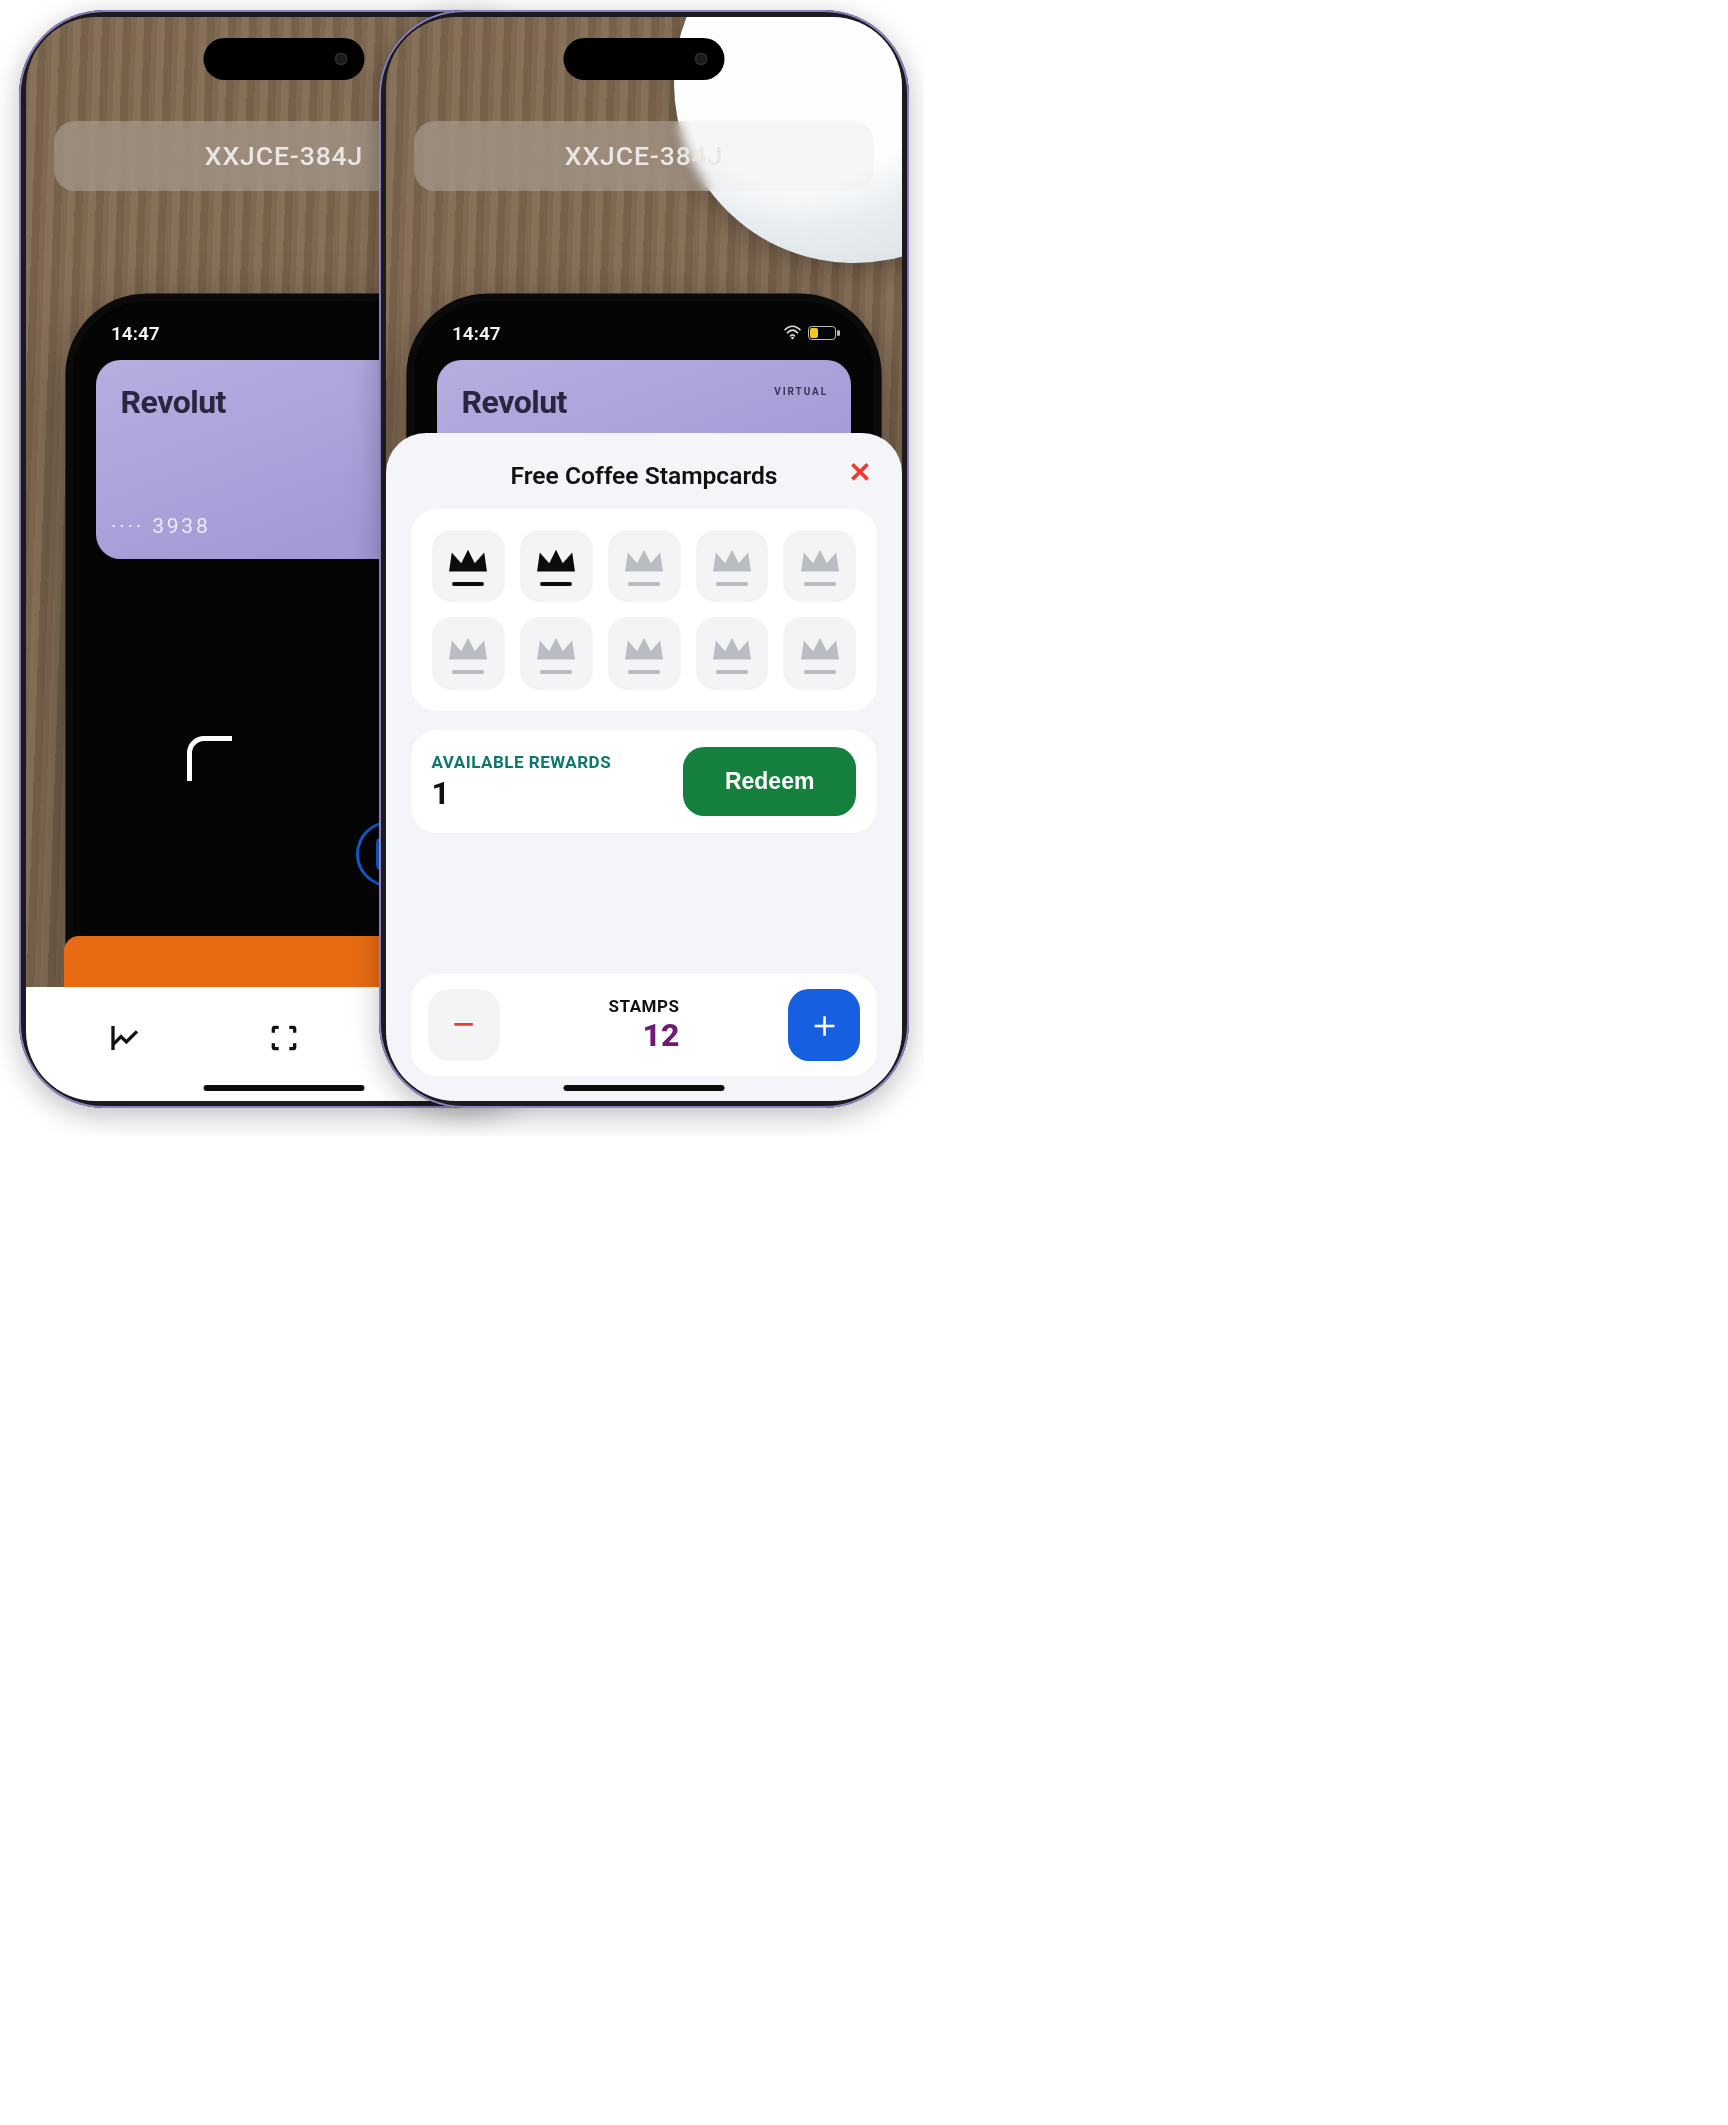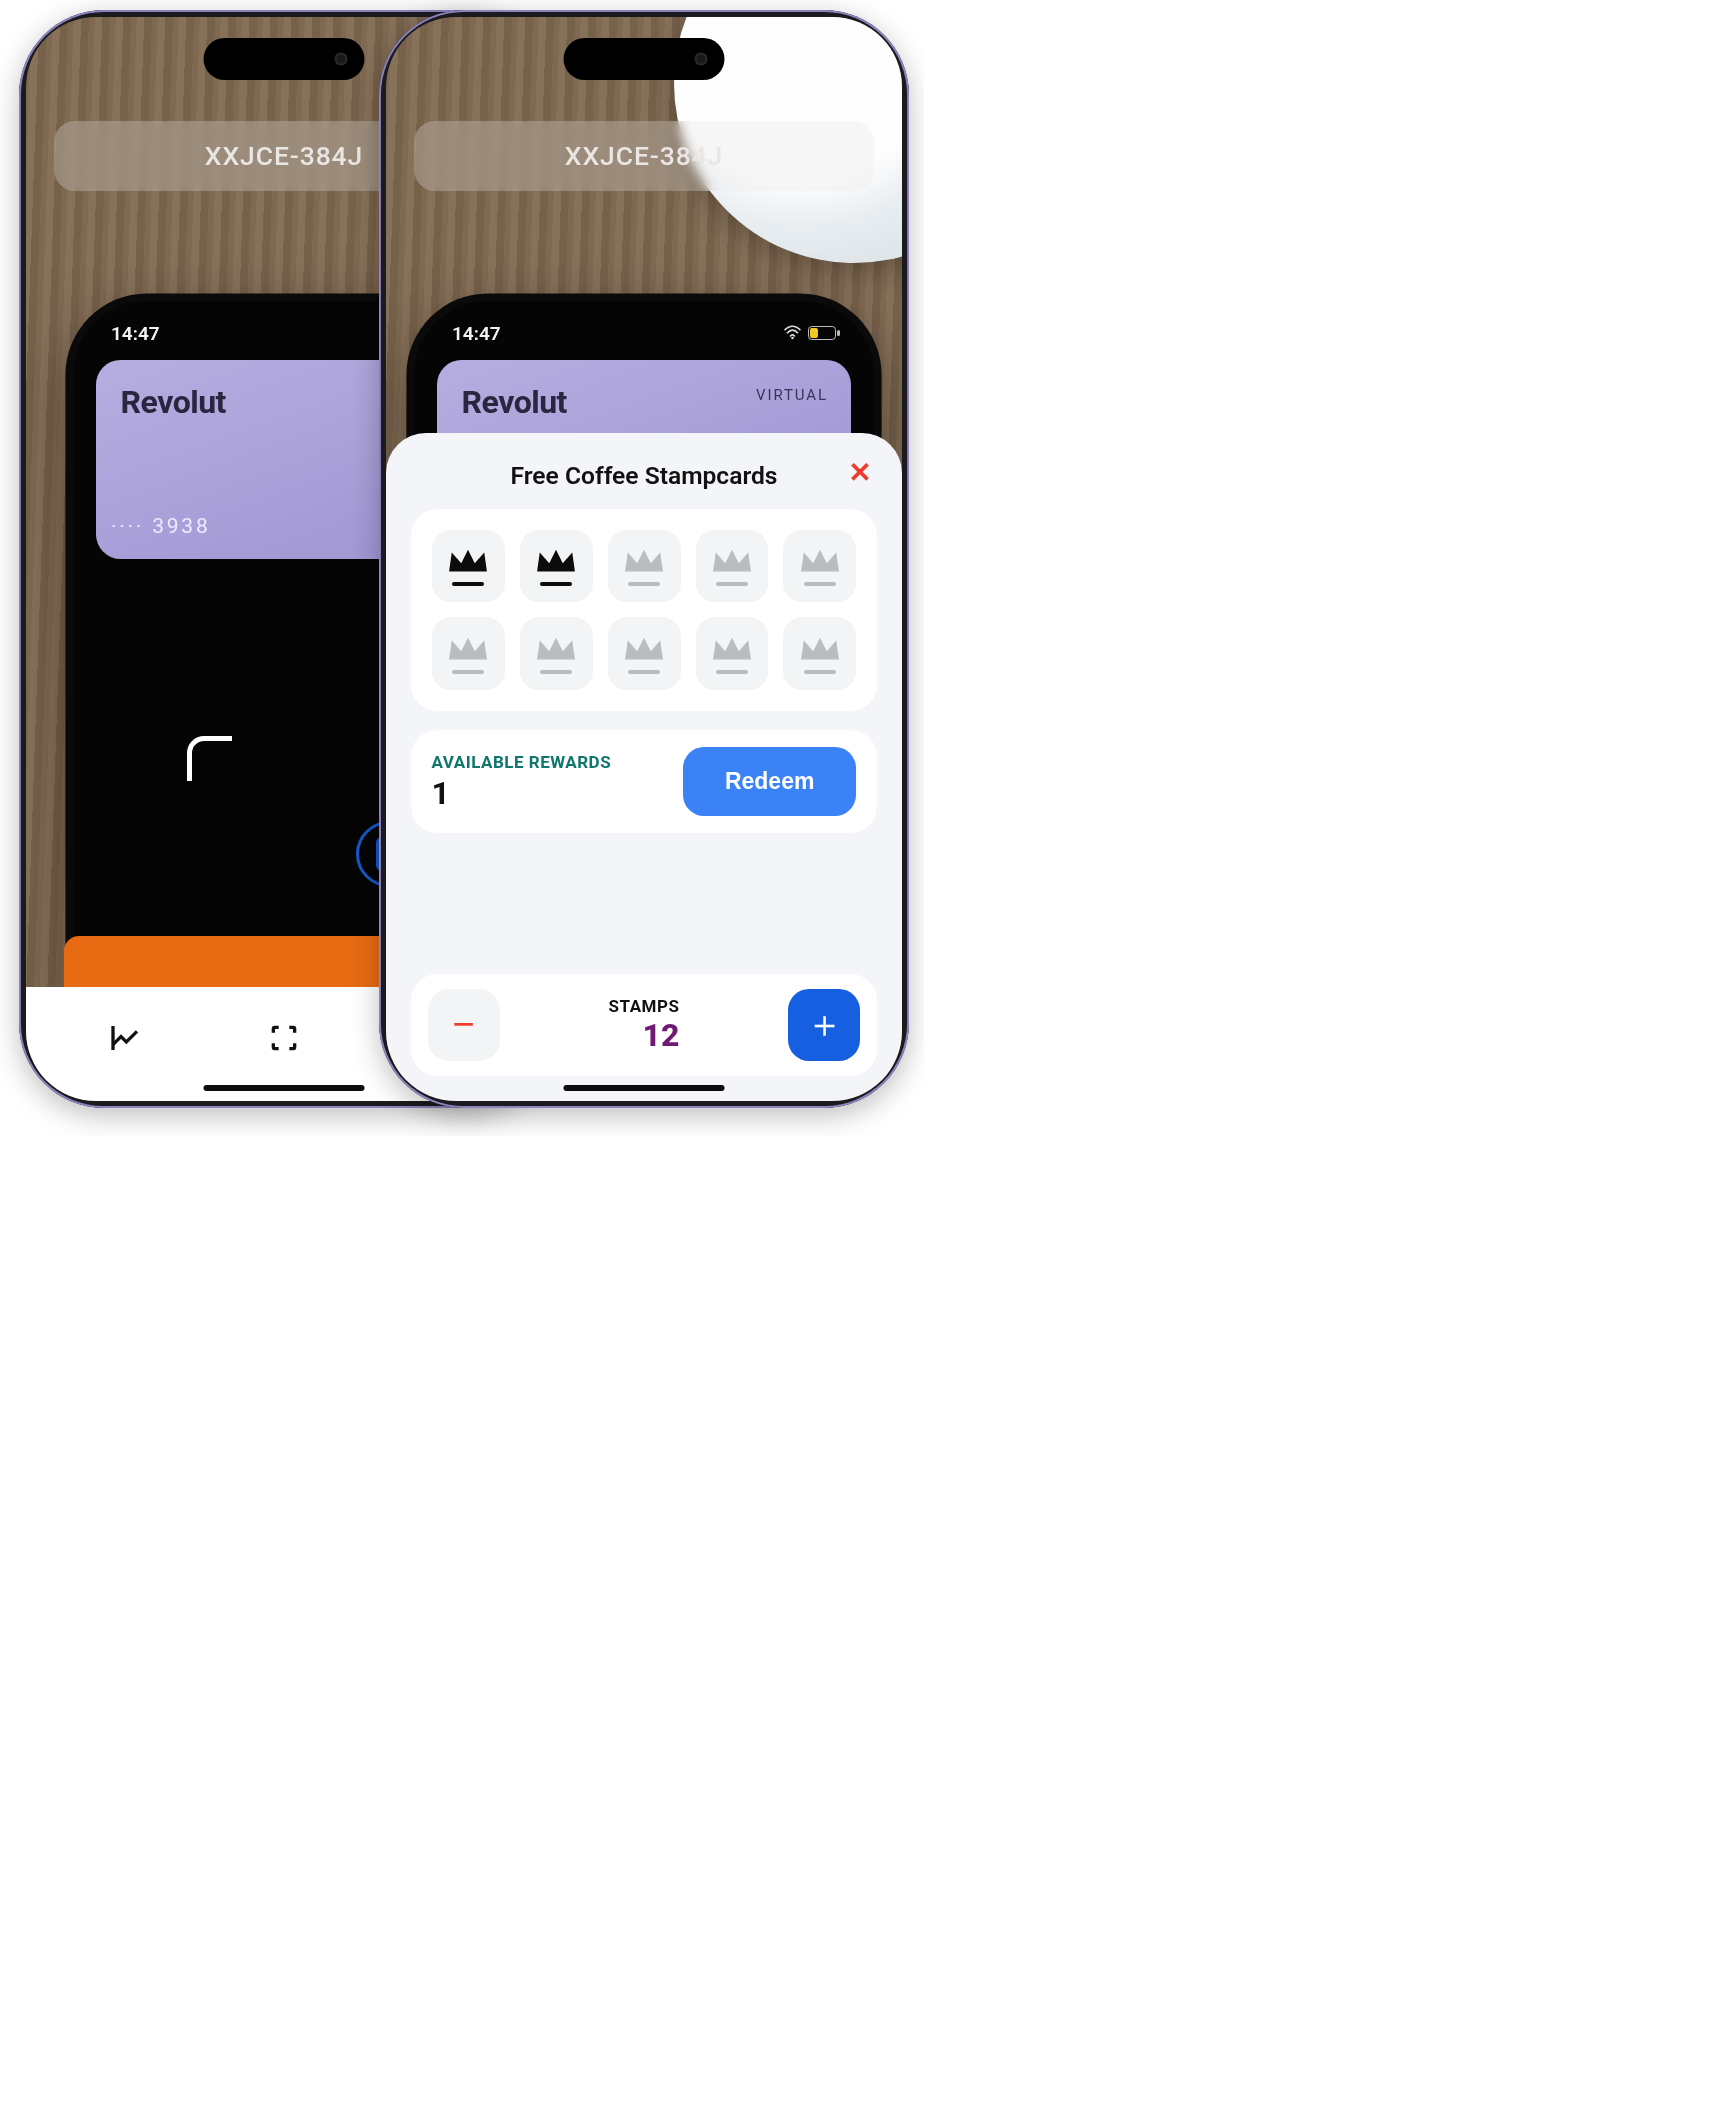--- a/index.html
+++ b/index.html
@@ -94,21 +94,21 @@
   .battery::after{content:'';position:absolute;right:-4.7px;top:2.8px;width:2.8px;height:5.7px;background:#bbb;border-radius:1.9px;}
   .battery .fill{position:absolute;left:0.9px;top:0.9px;bottom:0.9px;width:30%;background:#f4c822;border-radius:1.9px;}
 
   .revolut-card{
     margin:9.5px 23px 0; height:199px; border-radius:24.6px;
     background: linear-gradient(160deg,#b6aee0 0%, #9b92d1 100%);
     position:relative; color:#2b2640;
     padding:23px 24.6px;
   }
   .revolut-logo{ font-size:32px; font-weight:700; letter-spacing:-0.5px;}
-  .revolut-virtual{ position:absolute; top:26.5px; right:23px; font-size:15px; letter-spacing:1.9px; font-weight:400; color:#3a3458;}
+  .revolut-virtual{ position:absolute; top:26.5px; right:23px; font-size:10px; letter-spacing:1.9px; font-weight:700; color:#3a3458;}
   .card-dots{position:absolute;left:15px;bottom:21px;color:#efeaff;font-size:21px;letter-spacing:2.8px;}
 
   
   .scan-area{
     position:absolute; left:114px; right:28px; top:435px; height:246px;
   }
   .bracket{position:absolute;width:45px;height:45px;border:5.7px solid #fff;}
   .bracket.tl{top:0;left:0;border-right:none;border-bottom:none;border-top-left-radius:17px;}
   .bracket.bl{bottom:0;left:0;border-right:none;border-top:none;border-bottom-left-radius:17px;}
   .nfc-icon{
@@ -166,21 +166,21 @@
   .stamp.empty .crown svg{fill:#b9bcc1;}
   .stamp.empty .base{background:#b9bcc1;}
 
   .rewards-bar{
     background:#fff; border-radius:26.5px; padding:17px 21px;
     display:flex; align-items:center; justify-content:space-between;
   }
   .rewards-left .lbl{font-size:17px;font-weight:700;letter-spacing:0.5px;color:#0f766e;}
   .rewards-left .val{font-size:32px;font-weight:700;color:#111;margin-top:1.9px;}
   .redeem-btn{
-    background:#3b82f6;color:#fff;border:none;border-radius:21px;
+    background:#15803d;color:#fff;border:none;border-radius:21px;
     padding:21px 42px;font-size:23px;font-weight:600;cursor:pointer;
   }
 
   .stamps-bar{
     margin-top:auto;
     background:#fff;border-radius:26.5px;padding:15px 17px;
     display:flex;align-items:center;justify-content:space-between;
   }
   .sqbtn{
     width:72px;height:72px;border-radius:21px;border:none;

